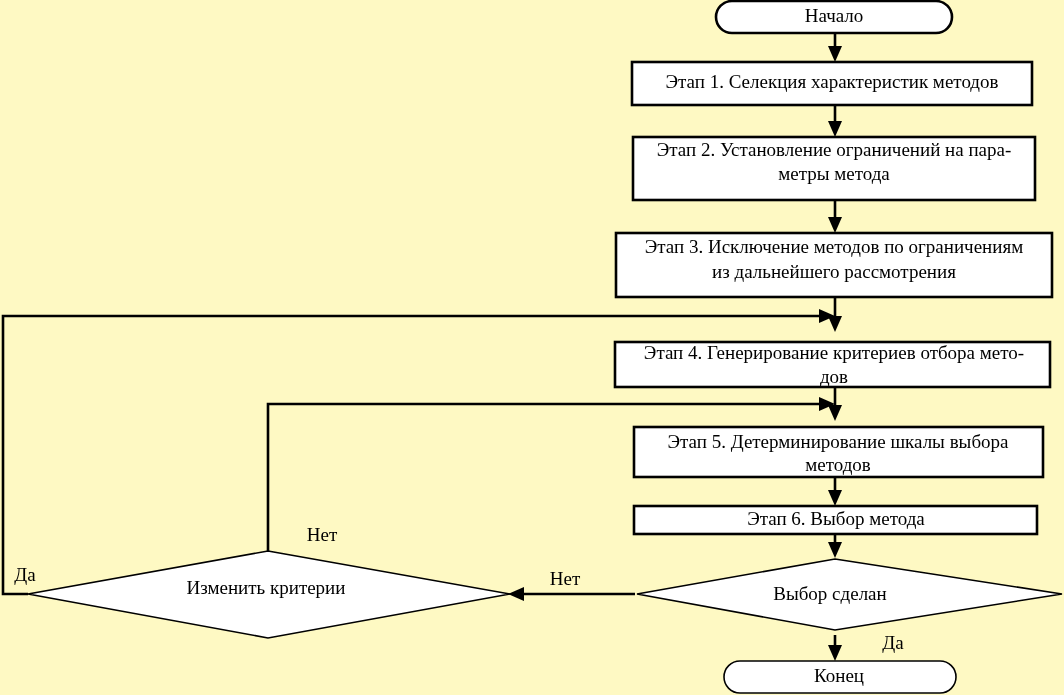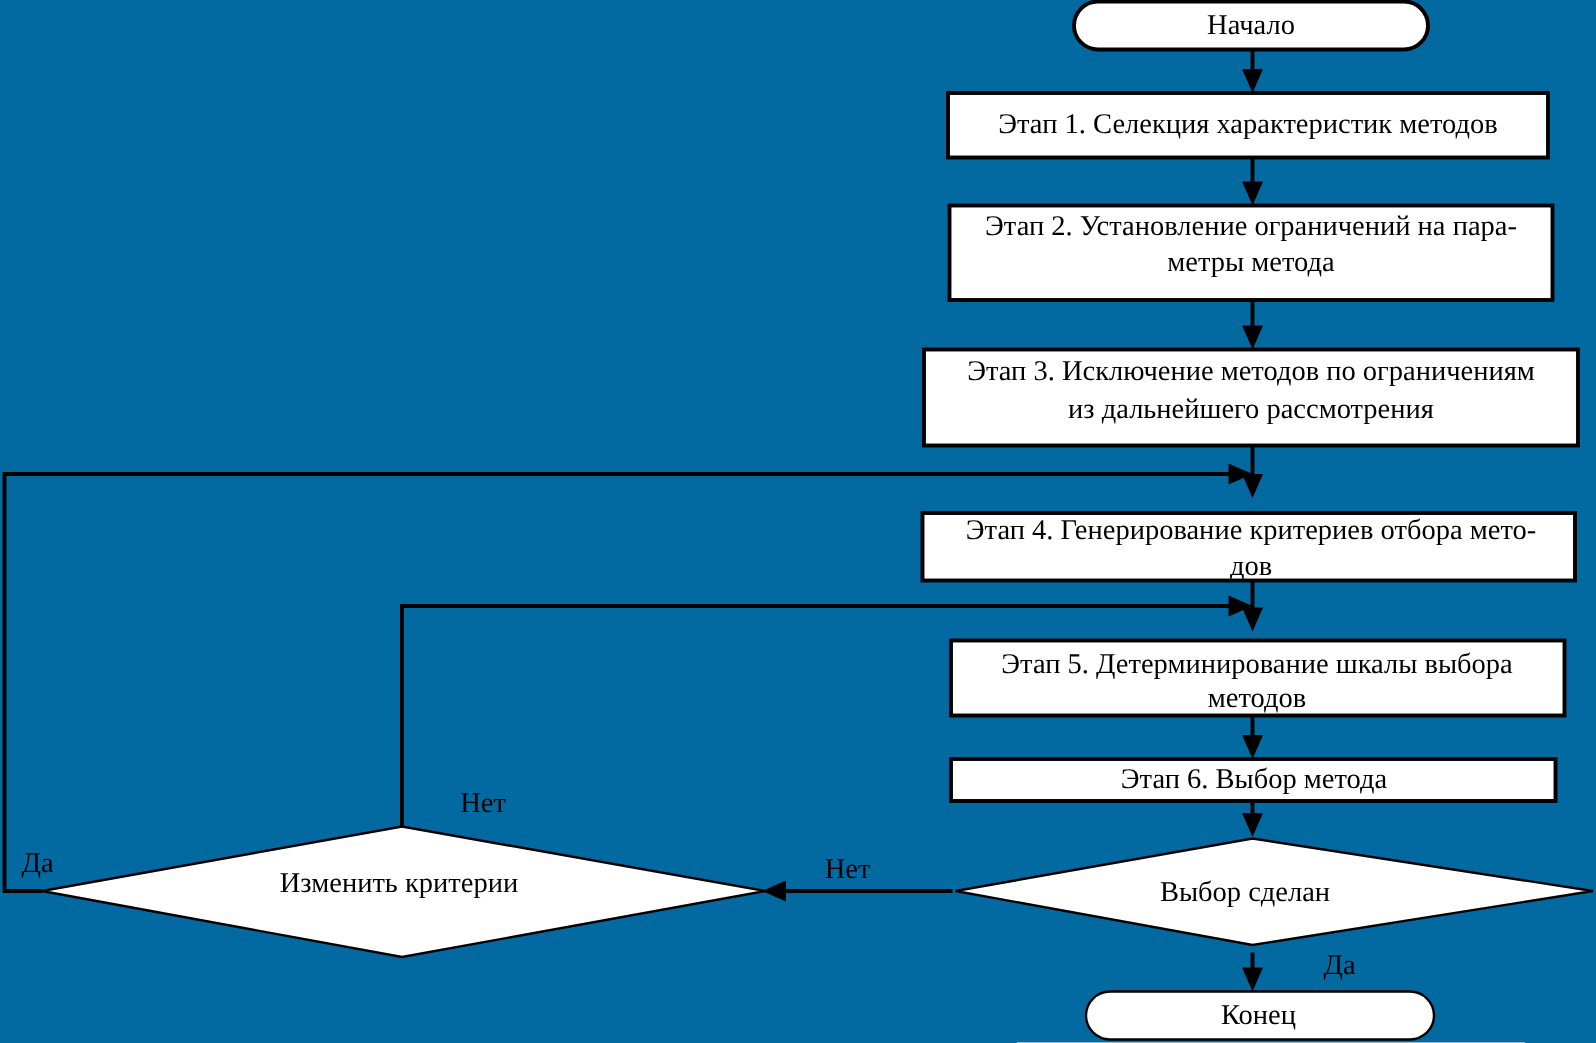--- a/index.html
+++ b/index.html
@@ -8,21 +8,21 @@
     padding: 0;
     background: #ffffff;
   }
   body {
     font-family: "Liberation Serif", "DejaVu Serif", serif;
   }
   #canvas {
     position: relative;
     width: 1064px;
     height: 695px;
-    background: #0369a1;
+    background: #fef9c3;
     overflow: hidden;
     text-decoration: underline;
   }
   svg#flow {
     position: absolute;
     left: 0;
     top: 0;
     width: 1064px;
     height: 695px;
   }

